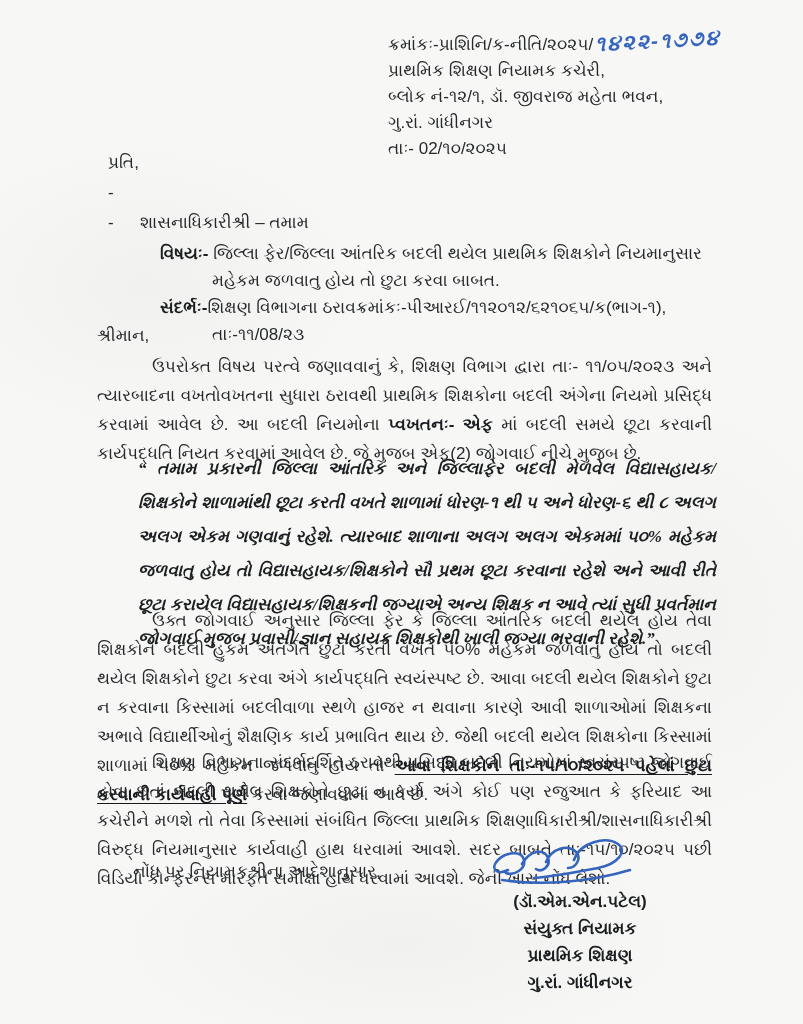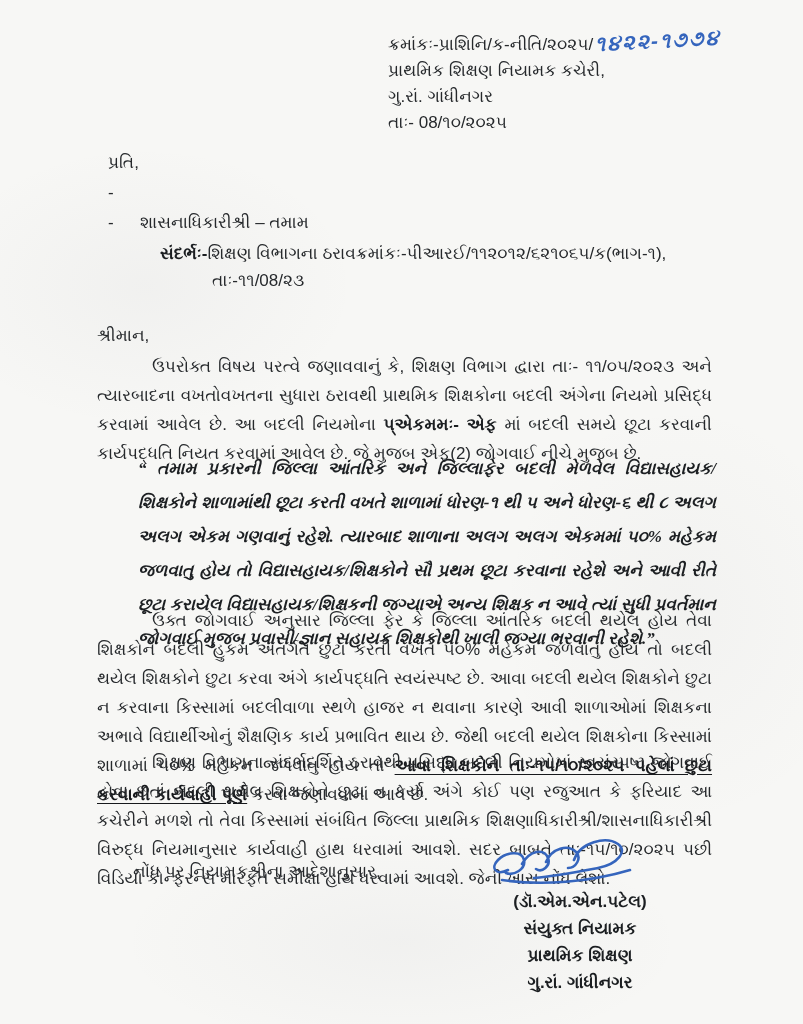--- a/index.html
+++ b/index.html
@@ -60,42 +60,44 @@
   }
 </style>
 </head>
 <body>
 
 <div class="page">
 
   <div class="abs hdr-block">
     <div class="hdr-line"><span>ક્રમાંકઃ-પ્રાશિનિ/ક-નીતિ/૨૦૨૫/</span><span class="handwritten">૧૪૨૨-૧૭૭૪</span></div>
     <div class="hdr-line">પ્રાથમિક શિક્ષણ નિયામક કચેરી,</div>
+    <div class="hdr-line">બ્લોક નં-૧૨/૧, ડૉ. જીવરાજ મહેતા ભવન,</div>
     <div class="hdr-line">ગુ.રાં. ગાંધીનગર</div>
-    <div class="hdr-line">તાઃ- 08/૧૦/૨૦૨૫</div>
+    <div class="hdr-line">તાઃ- 02/૧૦/૨૦૨૫</div>
   </div>
 
   <div class="abs recipients">
     <div>પ્રતિ,</div>
     <div class="recip-row">
       <span class="recip-dash">-</span>
     </div>
     <div class="recip-row">
       <span class="recip-dash">-</span>
       <span>શાસનાધિકારીશ્રી – તમામ</span>
     </div>
   </div>
 
   <div class="abs subj-block">
+    <div class="hang"><span class="b">વિષયઃ-</span><span> જિલ્લા ફેર/જિલ્લા આંતરિક બદલી થયેલ પ્રાથમિક શિક્ષકોને નિયમાનુસાર મહેકમ જળવાતુ હોય તો છુટા કરવા બાબત.</span></div>
     <div class="hang"><span class="b">સંદર્ભઃ-</span><span>શિક્ષણ વિભાગના ઠરાવક્રમાંકઃ-પીઆરઈ/૧૧૨૦૧૨/૬૨૧૦૬૫/ક(ભાગ-૧), તાઃ-૧૧/08/૨૩</span></div>
   </div>
 
   <div class="abs salutation">શ્રીમાન,</div>
 
-  <div class="abs para para-indent p1"><span>ઉપરોક્ત વિષય પરત્વે જણાવવાનું કે, શિક્ષણ વિભાગ દ્વારા તાઃ- ૧૧/૦૫/૨૦૨૩ અને ત્યારબાદના વખતોવખતના સુધારા ઠરાવથી પ્રાથમિક શિક્ષકોના બદલી અંગેના નિયમો પ્રસિદ્ધ કરવામાં આવેલ છે. આ બદલી નિયમોના </span><span class="b">પ્એકમમઃ- એફ </span><span>માં બદલી સમયે છૂટા કરવાની કાર્યપદ્ધતિ નિયત કરવામાં આવેલ છે. જે મુજબ એફ(2) જોગવાઈ નીચે મુજબ છે.</span></div>
+  <div class="abs para para-indent p1"><span>ઉપરોક્ત વિષય પરત્વે જણાવવાનું કે, શિક્ષણ વિભાગ દ્વારા તાઃ- ૧૧/૦૫/૨૦૨૩ અને ત્યારબાદના વખતોવખતના સુધારા ઠરાવથી પ્રાથમિક શિક્ષકોના બદલી અંગેના નિયમો પ્રસિદ્ધ કરવામાં આવેલ છે. આ બદલી નિયમોના </span><span class="b">પ્વખતનઃ- એફ </span><span>માં બદલી સમયે છૂટા કરવાની કાર્યપદ્ધતિ નિયત કરવામાં આવેલ છે. જે મુજબ એફ(2) જોગવાઈ નીચે મુજબ છે.</span></div>
 
   <div class="abs quote">“ તમામ પ્રકારની જિલ્લા આંતરિક અને જિલ્લાફેર બદલી મેળવેલ વિદ્યાસહાયક/શિક્ષકોને શાળામાંથી છૂટા કરતી વખતે શાળામાં ધોરણ-૧ થી ૫ અને ધોરણ-૬ થી ૮ અલગ અલગ એકમ ગણવાનું રહેશે. ત્યારબાદ શાળાના અલગ અલગ એકમમાં ૫૦% મહેકમ જળવાતુ હોય તો વિદ્યાસહાયક/શિક્ષકોને સૌ પ્રથમ છૂટા કરવાના રહેશે અને આવી રીતે છૂટા કરાયેલ વિદ્યાસહાયક/શિક્ષકની જગ્યાએ અન્ય શિક્ષક ન આવે ત્યાં સુધી પ્રવર્તમાન જોગવાઈ મુજબ પ્રવાસી/જ્ઞાન સહાયક શિક્ષકોથી ખાલી જગ્યા ભરવાની રહેશે.”</div>
 
   <div class="abs para para-indent p2"><span>ઉક્ત જોગવાઈ અનુસાર જિલ્લા ફેર કે જિલ્લા આંતરિક બદલી થયેલ હોય તેવા શિક્ષકોને બદલી હુકમ અંતર્ગત છુટા કરતી વખતે ૫૦% મહેકમ જળવાતુ હોય તો બદલી થયેલ શિક્ષકોને છુટા કરવા અંગે કાર્યપદ્ધતિ સ્વયંસ્પષ્ટ છે. આવા બદલી થયેલ શિક્ષકોને છુટા ન કરવાના કિસ્સામાં બદલીવાળા સ્થળે હાજર ન થવાના કારણે આવી શાળાઓમાં શિક્ષકના અભાવે વિદ્યાર્થીઓનું શૈક્ષણિક કાર્ય પ્રભાવિત થાય છે. જેથી બદલી થયેલ શિક્ષકોના કિસ્સામાં શાળામાં ૫૦% મહેકમ જળવાતુ હોય તો </span><span class="bu">આવા શિક્ષકોને તાઃ-૧૫/૧૦/૨૦૨૫ પહેલાં છુટા કરવાની કાર્યવાહી પૂર્ણ</span><span> કરવા જણાવવામાં આવે છે.</span></div>
 
   <div class="abs para para-indent p3">શિક્ષણ વિભાગના સંદર્ભદર્શિત ઠરાવથી પ્રસિદ્ધ બદલી નિયમોમાં સ્વયંસ્પષ્ટ જોગવાઈ હોવા છતાં બદલી થયેલ શિક્ષકોને છુટા ન કર્યા અંગે કોઈ પણ રજુઆત કે ફરિયાદ આ કચેરીને મળશે તો તેવા કિસ્સામાં સંબંધિત જિલ્લા પ્રાથમિક શિક્ષણાધિકારીશ્રી/શાસનાધિકારીશ્રી વિરુદ્ધ નિયમાનુસાર કાર્યવાહી હાથ ધરવામાં આવશે. સદર બાબતે તાઃ-૧૫/૧૦/૨૦૨૫ પછી વિડિયો કોન્ફરન્સ મારફતે સમીક્ષા હાથ ધરવામાં આવશે. જેની ખાસ નોંધ લેશો.</div>
 
   <div class="abs note-line">નોંધ પર નિયામકશ્રીના આદેશાનુસાર,</div>
 
   <div class="abs sig-scribble">

